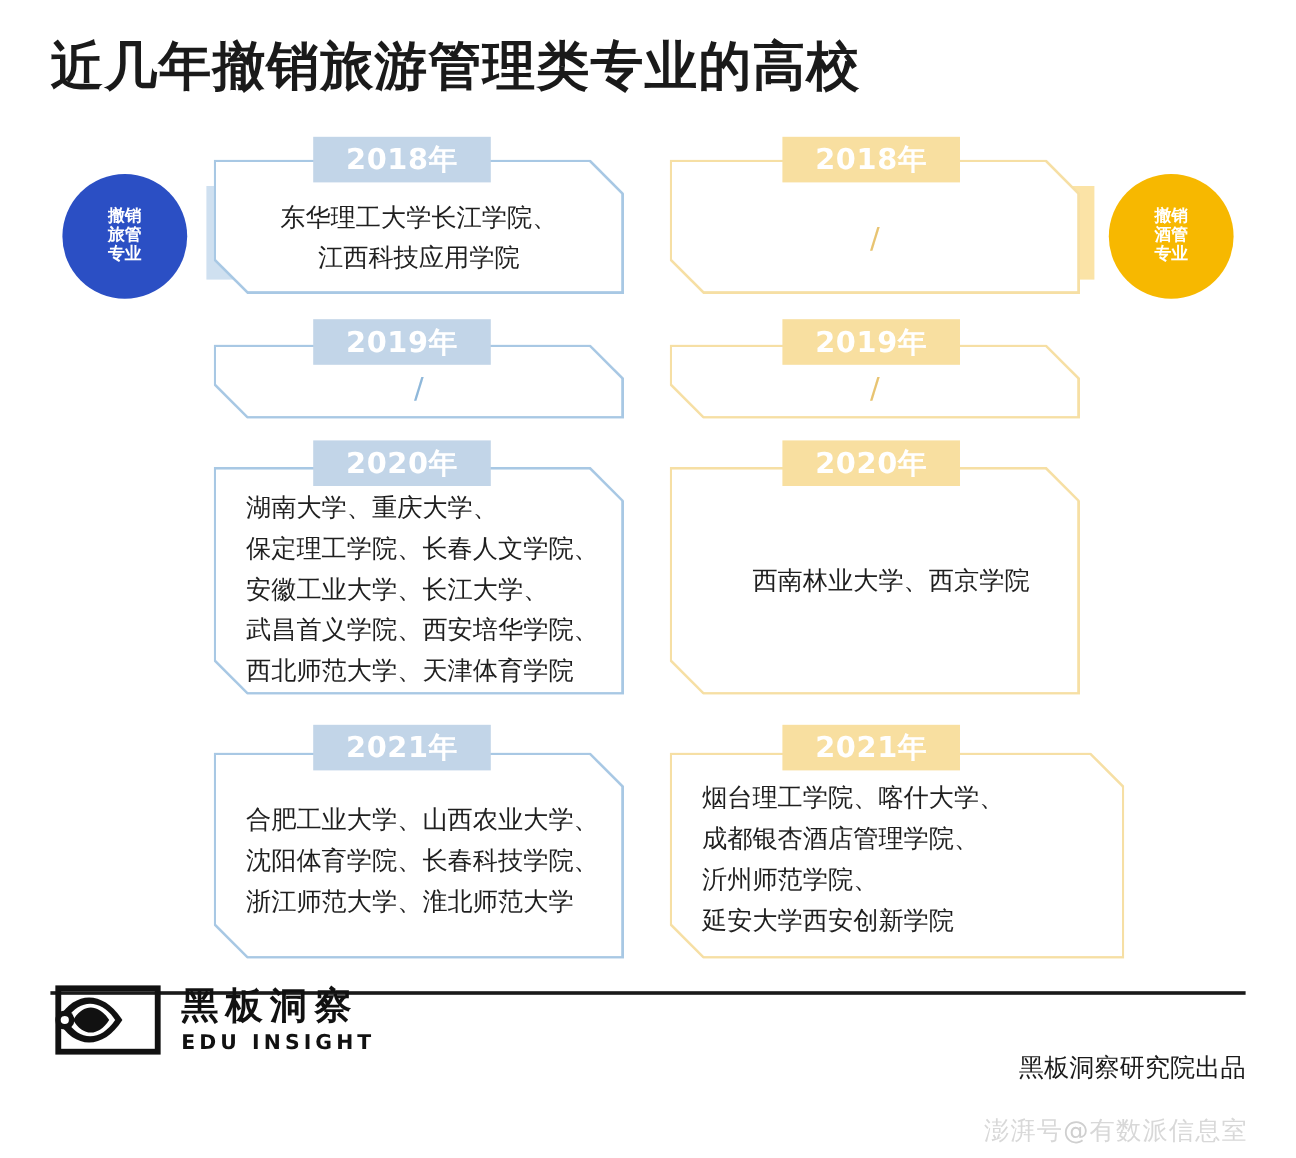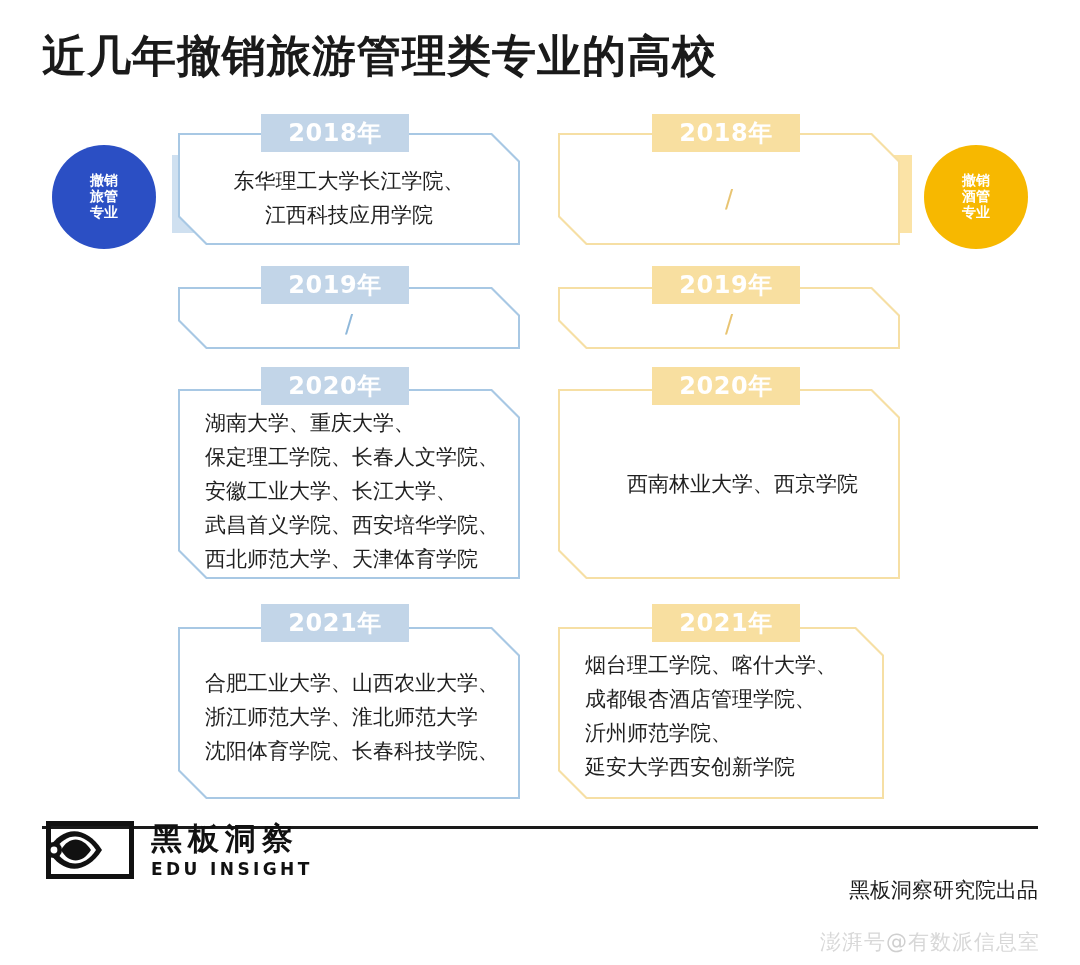--- a/index.html
+++ b/index.html
@@ -198,22 +198,22 @@
         <div class="line">武昌首义学院、西安培华学院、</div>
         <div class="line">西北师范大学、天津体育学院</div>
       </div>
     </div>
     <div class="year-tab tab-blue" style="left:261px;top:367px;">2020年</div>
 
     <div class="card card-blue" style="left:178px;top:627px;width:342px;height:172px;">
       <div class="fill"></div>
       <div class="card-body" style="padding:18px 0 10px 27px;">
         <div class="line">合肥工业大学、山西农业大学、</div>
+        <div class="line">沈阳体育学院、长春科技学院、</div>
         <div class="line">浙江师范大学、淮北师范大学</div>
-        <div class="line">沈阳体育学院、长春科技学院、</div>
       </div>
     </div>
     <div class="year-tab tab-blue" style="left:261px;top:604px;">2021年</div>
 
     <div class="card card-yellow" style="left:558px;top:133px;width:342px;height:112px;">
       <div class="fill"></div>
       <div class="card-body center-text" style="padding:30px 30px 10px;">
         <div class="line slash slash-yellow">/</div>
       </div>
     </div>
@@ -228,21 +228,21 @@
     <div class="year-tab tab-yellow" style="left:652px;top:266px;">2019年</div>
 
     <div class="card card-yellow" style="left:558px;top:389px;width:342px;height:190px;">
       <div class="fill"></div>
       <div class="card-body" style="padding:10px 0 10px 27px;text-align:center;">
         <div class="line">西南林业大学、西京学院</div>
       </div>
     </div>
     <div class="year-tab tab-yellow" style="left:652px;top:367px;">2020年</div>
 
-    <div class="card card-yellow" style="left:558px;top:627px;width:326px;height:172px;">
+    <div class="card card-yellow" style="left:558px;top:627px;width:379px;height:172px;">
       <div class="fill"></div>
       <div class="card-body" style="padding:16px 0 10px 27px;">
         <div class="line">烟台理工学院、喀什大学、</div>
         <div class="line">成都银杏酒店管理学院、</div>
         <div class="line">沂州师范学院、</div>
         <div class="line">延安大学西安创新学院</div>
       </div>
     </div>
     <div class="year-tab tab-yellow" style="left:652px;top:604px;">2021年</div>
 

